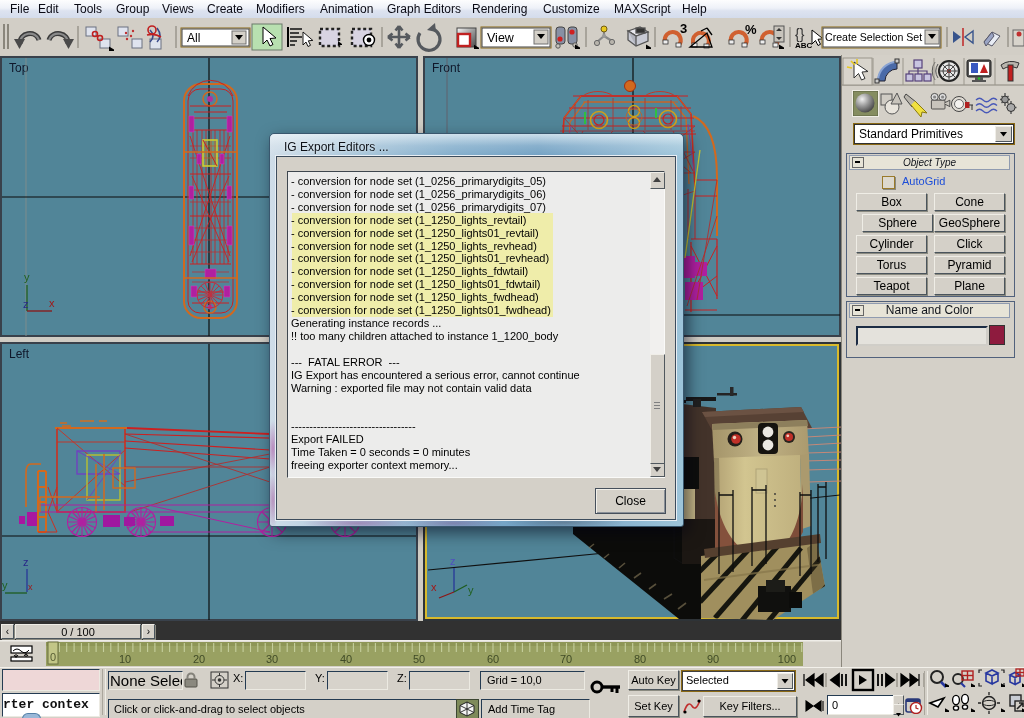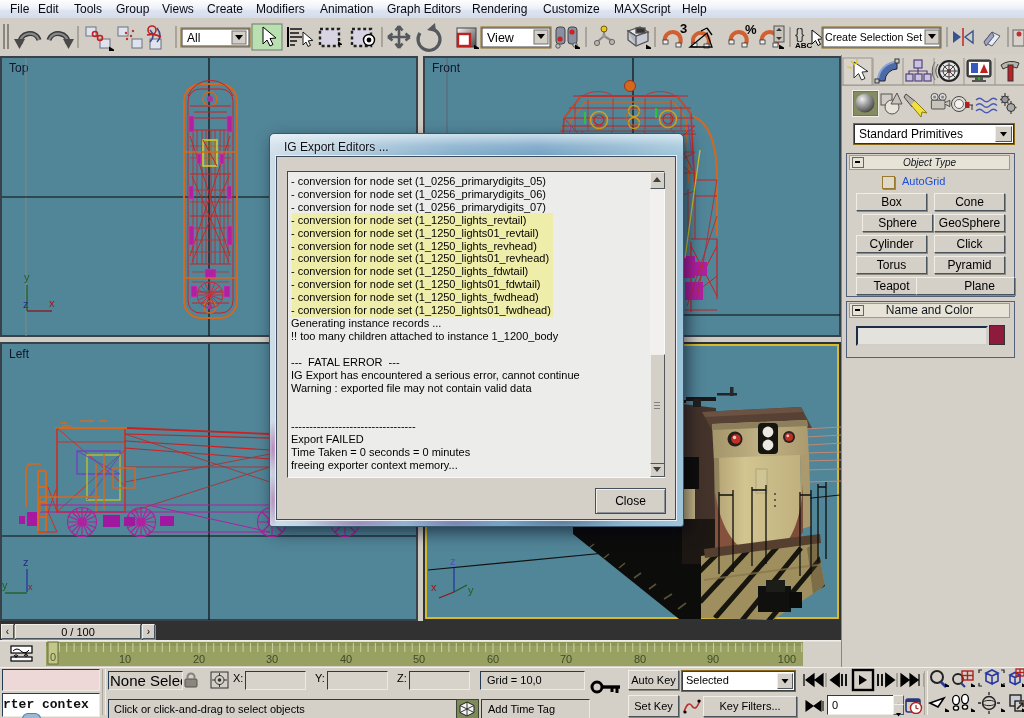--- a/index.html
+++ b/index.html
@@ -912,21 +912,21 @@
   <div style="position:absolute;left:61px;top:120px;font-size:11px;color:#1d4ed8;">AutoGrid</div>
   <div class="panbtn" style="left:15px;top:138px;width:69px;height:16px;line-height:16px;">Box</div>
   <div class="panbtn" style="left:93px;top:138px;width:69px;height:16px;line-height:16px;">Cone</div>
   <div class="panbtn" style="left:21px;top:159px;width:69px;height:16px;line-height:16px;">Sphere</div>
   <div class="panbtn" style="left:93px;top:159px;width:69px;height:16px;line-height:16px;">GeoSphere</div>
   <div class="panbtn" style="left:15px;top:180px;width:69px;height:16px;line-height:16px;">Cylinder</div>
   <div class="panbtn" style="left:93px;top:180px;width:69px;height:16px;line-height:16px;">Click</div>
   <div class="panbtn" style="left:15px;top:201px;width:69px;height:16px;line-height:16px;">Torus</div>
   <div class="panbtn" style="left:93px;top:201px;width:69px;height:16px;line-height:16px;">Pyramid</div>
   <div class="panbtn" style="left:15px;top:222px;width:69px;height:16px;line-height:16px;">Teapot</div>
-  <div class="panbtn" style="left:75px;top:222px;width:69px;height:16px;line-height:16px;padding-left:28px;">Plane</div>
+  <div class="panbtn" style="left:93px;top:222px;width:69px;height:16px;line-height:16px;">Plane</div>
 
   <div style="position:absolute;left:5px;top:246px;width:167px;height:55px;border:1px solid #51617c;"></div>
   <div style="position:absolute;left:8px;top:248px;width:159px;height:13px;background:#e7e4d7;border:1px solid #8f9bb0;
        font-size:12px;color:#10141c;text-align:center;line-height:13px;">Name and Color</div>
   <div style="position:absolute;left:11px;top:250px;width:10px;height:9px;border:1px solid #666;background:#e7e4d7;">
     <div style="position:absolute;left:2px;top:3px;width:5px;height:1.5px;background:#000;"></div>
   </div>
   <div style="position:absolute;left:15px;top:271px;width:128px;height:16px;background:#e4e2dc;border:2px solid #1c2c44;border-bottom-color:#d0cec8;border-right-color:#d0cec8;"></div>
   <div style="position:absolute;left:148px;top:270px;width:14px;height:18px;background:#8e1b3e;border:1px solid #333;"></div>
 </div>

